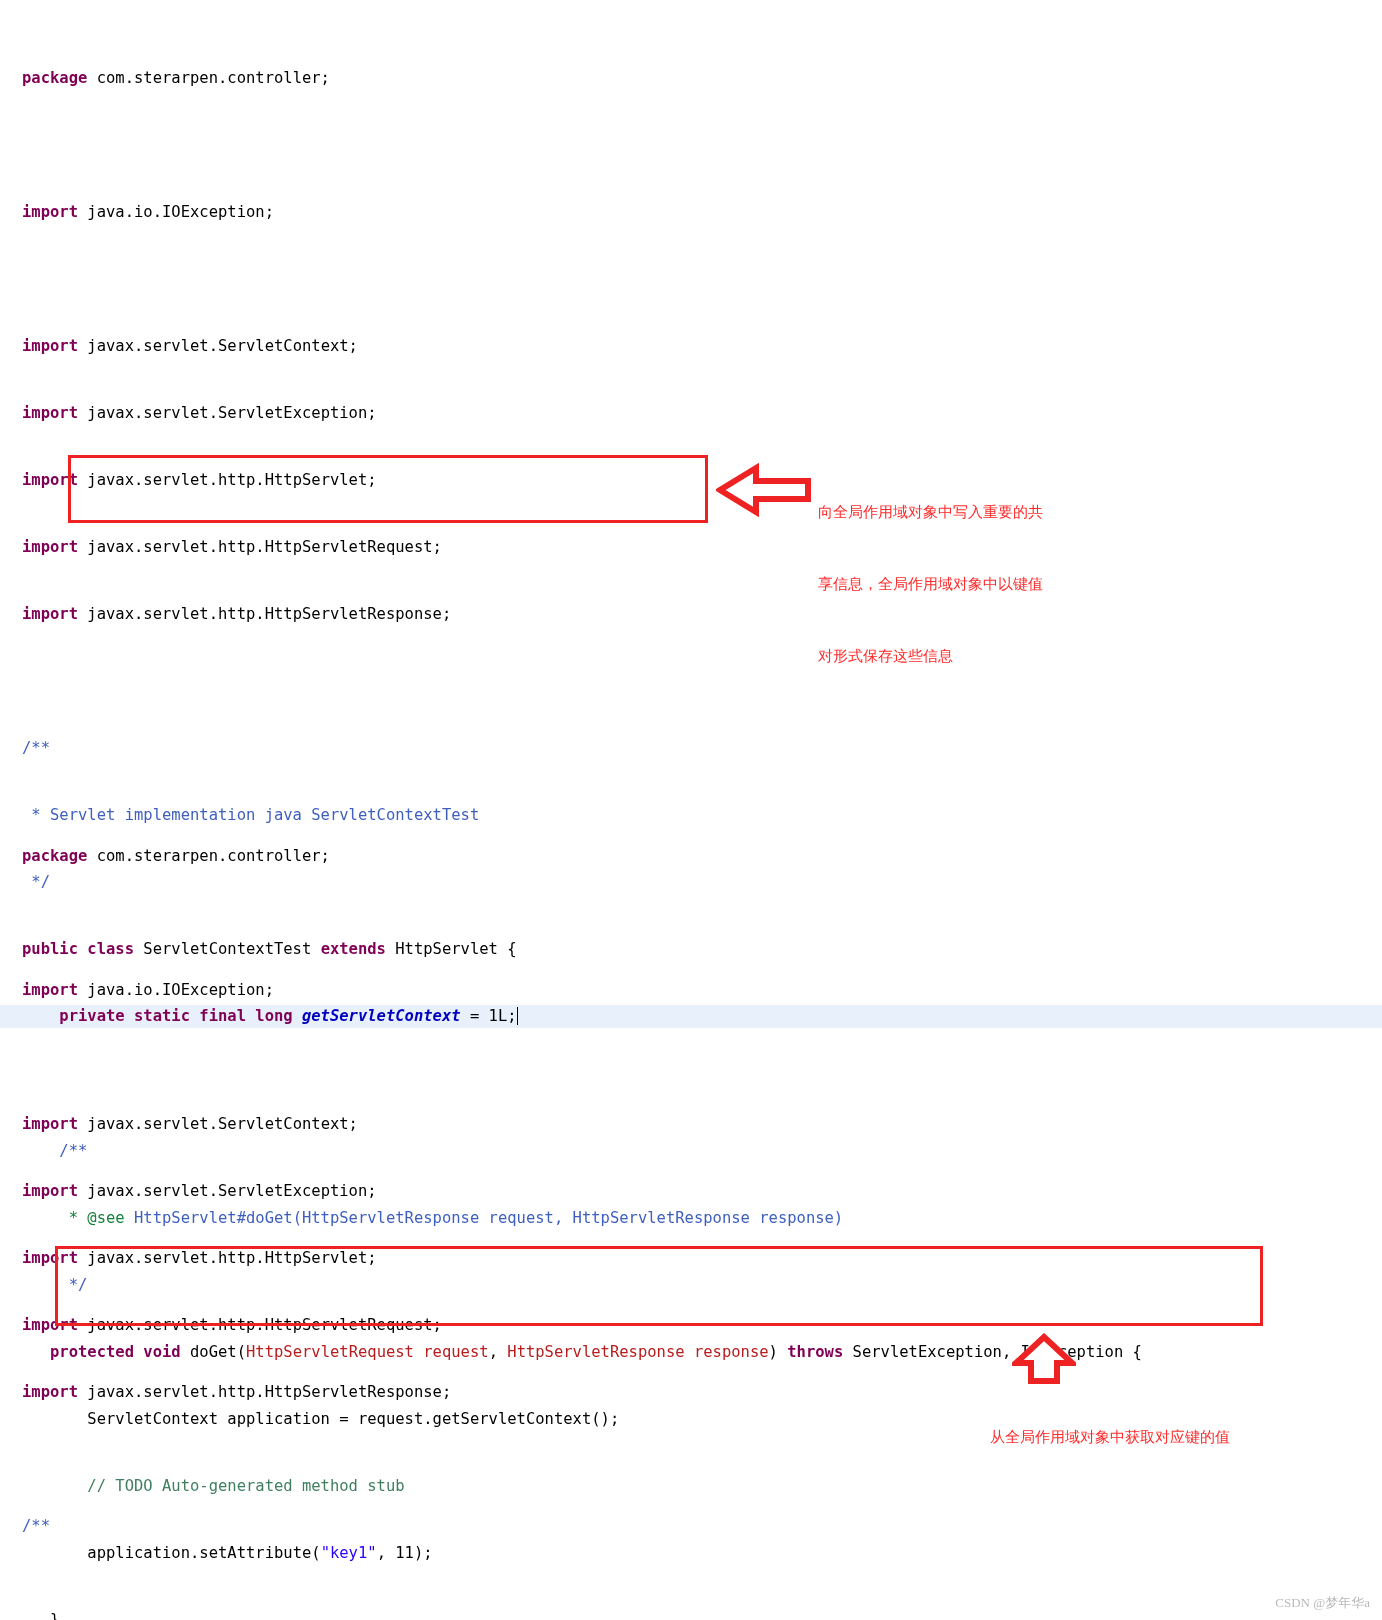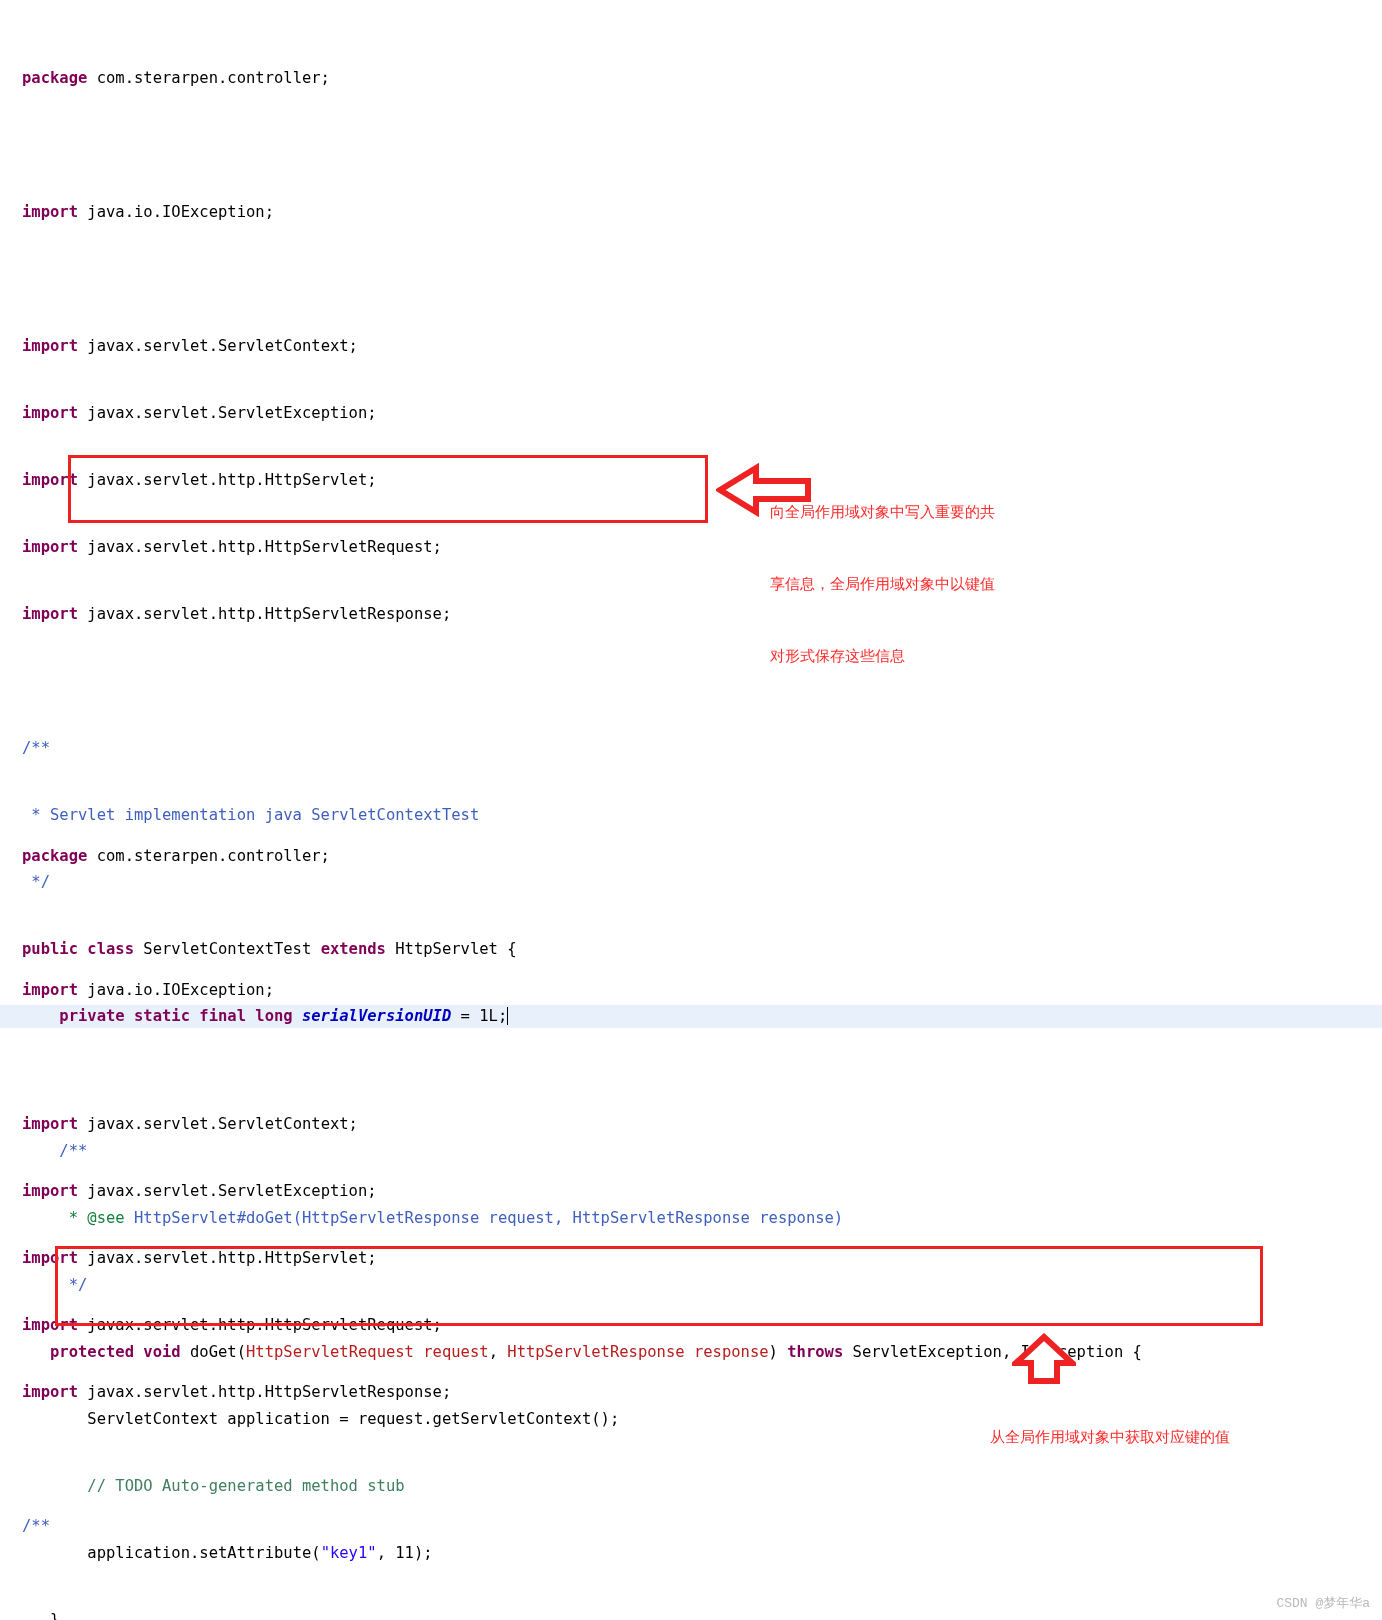--- a/index.html
+++ b/index.html
@@ -41,21 +41,21 @@
     font-family:"DejaVu Sans","Liberation Sans",sans-serif;
     font-size:15px;
     line-height:24px;
     white-space:pre;
   }
   .arrow { position:absolute; }
   .watermark {
     position:absolute;
     right:12px; bottom:8px;
     color:#b9b9b9;
-    font-family:Liberation Mono, monospace;
+    font-family:Liberation Serif, serif;
     font-size:13px;
     white-space:pre;
   }
 </style>
 </head>
 <body>
 
 <div class="code" style="top:0px;">
 
   <div class="ln"><span class="kw">package</span><span class="pl"> com.sterarpen.controller;</span></div>
@@ -65,21 +65,21 @@
   <div class="ln"><span class="kw">import</span><span class="pl"> javax.servlet.ServletContext;</span></div>
   <div class="ln"><span class="kw">import</span><span class="pl"> javax.servlet.ServletException;</span></div>
   <div class="ln"><span class="kw">import</span><span class="pl"> javax.servlet.http.HttpServlet;</span></div>
   <div class="ln"><span class="kw">import</span><span class="pl"> javax.servlet.http.HttpServletRequest;</span></div>
   <div class="ln"><span class="kw">import</span><span class="pl"> javax.servlet.http.HttpServletResponse;</span></div>
   <div class="ln"> </div>
   <div class="ln"><span class="jd">/**</span></div>
   <div class="ln"><span class="jd"> * Servlet implementation java ServletContextTest</span></div>
   <div class="ln"><span class="jd"> */</span></div>
   <div class="ln"><span class="kw">public class</span><span class="pl"> ServletContextTest </span><span class="kw">extends</span><span class="pl"> HttpServlet {</span></div>
-  <div class="ln hl">    <span class="kw">private static final long</span><span class="sfl"> serialVersionUID</span><span class="pl"> = 1L;</span><span style="border-left:1px solid #000;"></span></div>
+  <div class="ln hl">    <span class="kw">private static final long</span><span class="sfl"> getServletContext</span><span class="pl"> = 1L;</span><span style="border-left:1px solid #000;"></span></div>
   <div class="ln"> </div>
   <div class="ln">    <span class="jd">/**</span></div>
   <div class="ln">    <span class="jdk"> * @see</span><span class="jd"> HttpServlet#doGet(HttpServletResponse request, HttpServletResponse response)</span></div>
   <div class="ln">    <span class="jd"> */</span></div>
   <div class="ln">   <span class="kw">protected void</span><span class="pl"> doGet(</span><span class="par">HttpServletRequest request</span><span class="pl">, </span><span class="par">HttpServletResponse response</span><span class="pl">) </span><span class="kw">throws</span><span class="pl"> ServletException, IOException {</span></div>
   <div class="ln">       <span class="pl">ServletContext application = request.getServletContext();</span></div>
   <div class="ln">       <span class="cm">// TODO Auto-generated method stub</span></div>
   <div class="ln">       <span class="pl">application.setAttribute(<span class="str">"key1"</span>, 11);</span></div>
   <div class="ln">   <span class="pl">}</span></div>
   
@@ -133,21 +133,21 @@
   
   
 </div>
 
 <div class="redbox" style="left:68px; top:455px; width:640px; height:68px;"></div>
 
 <svg class="arrow" width="96" height="56" viewBox="0 0 96 56" style="left:716px; top:462px;">
   <polygon points="4,28 40,6 40,19 92,19 92,37 40,37 40,50" fill="#ffffff" stroke="#ee2222" stroke-width="6"></polygon>
 </svg>
 
-<div class="ann" style="left:770px; top:452px;">
+<div class="ann" style="left:818px; top:452px;">
   <div>向全局作用域对象中写入重要的共</div>
   <div>享信息，全局作用域对象中以键值</div>
   <div>对形式保存这些信息</div>
 </div>
 
 <div class="redbox" style="left:55px; top:1246px; width:1208px; height:80px;"></div>
 
 <svg class="arrow" width="64" height="52" viewBox="0 0 64 52" style="left:1012px; top:1333px;">
   <polygon points="32,4 60,30 45,30 45,48 19,48 19,30 4,30" fill="#ffffff" stroke="#ee2222" stroke-width="6"></polygon>
 </svg>

